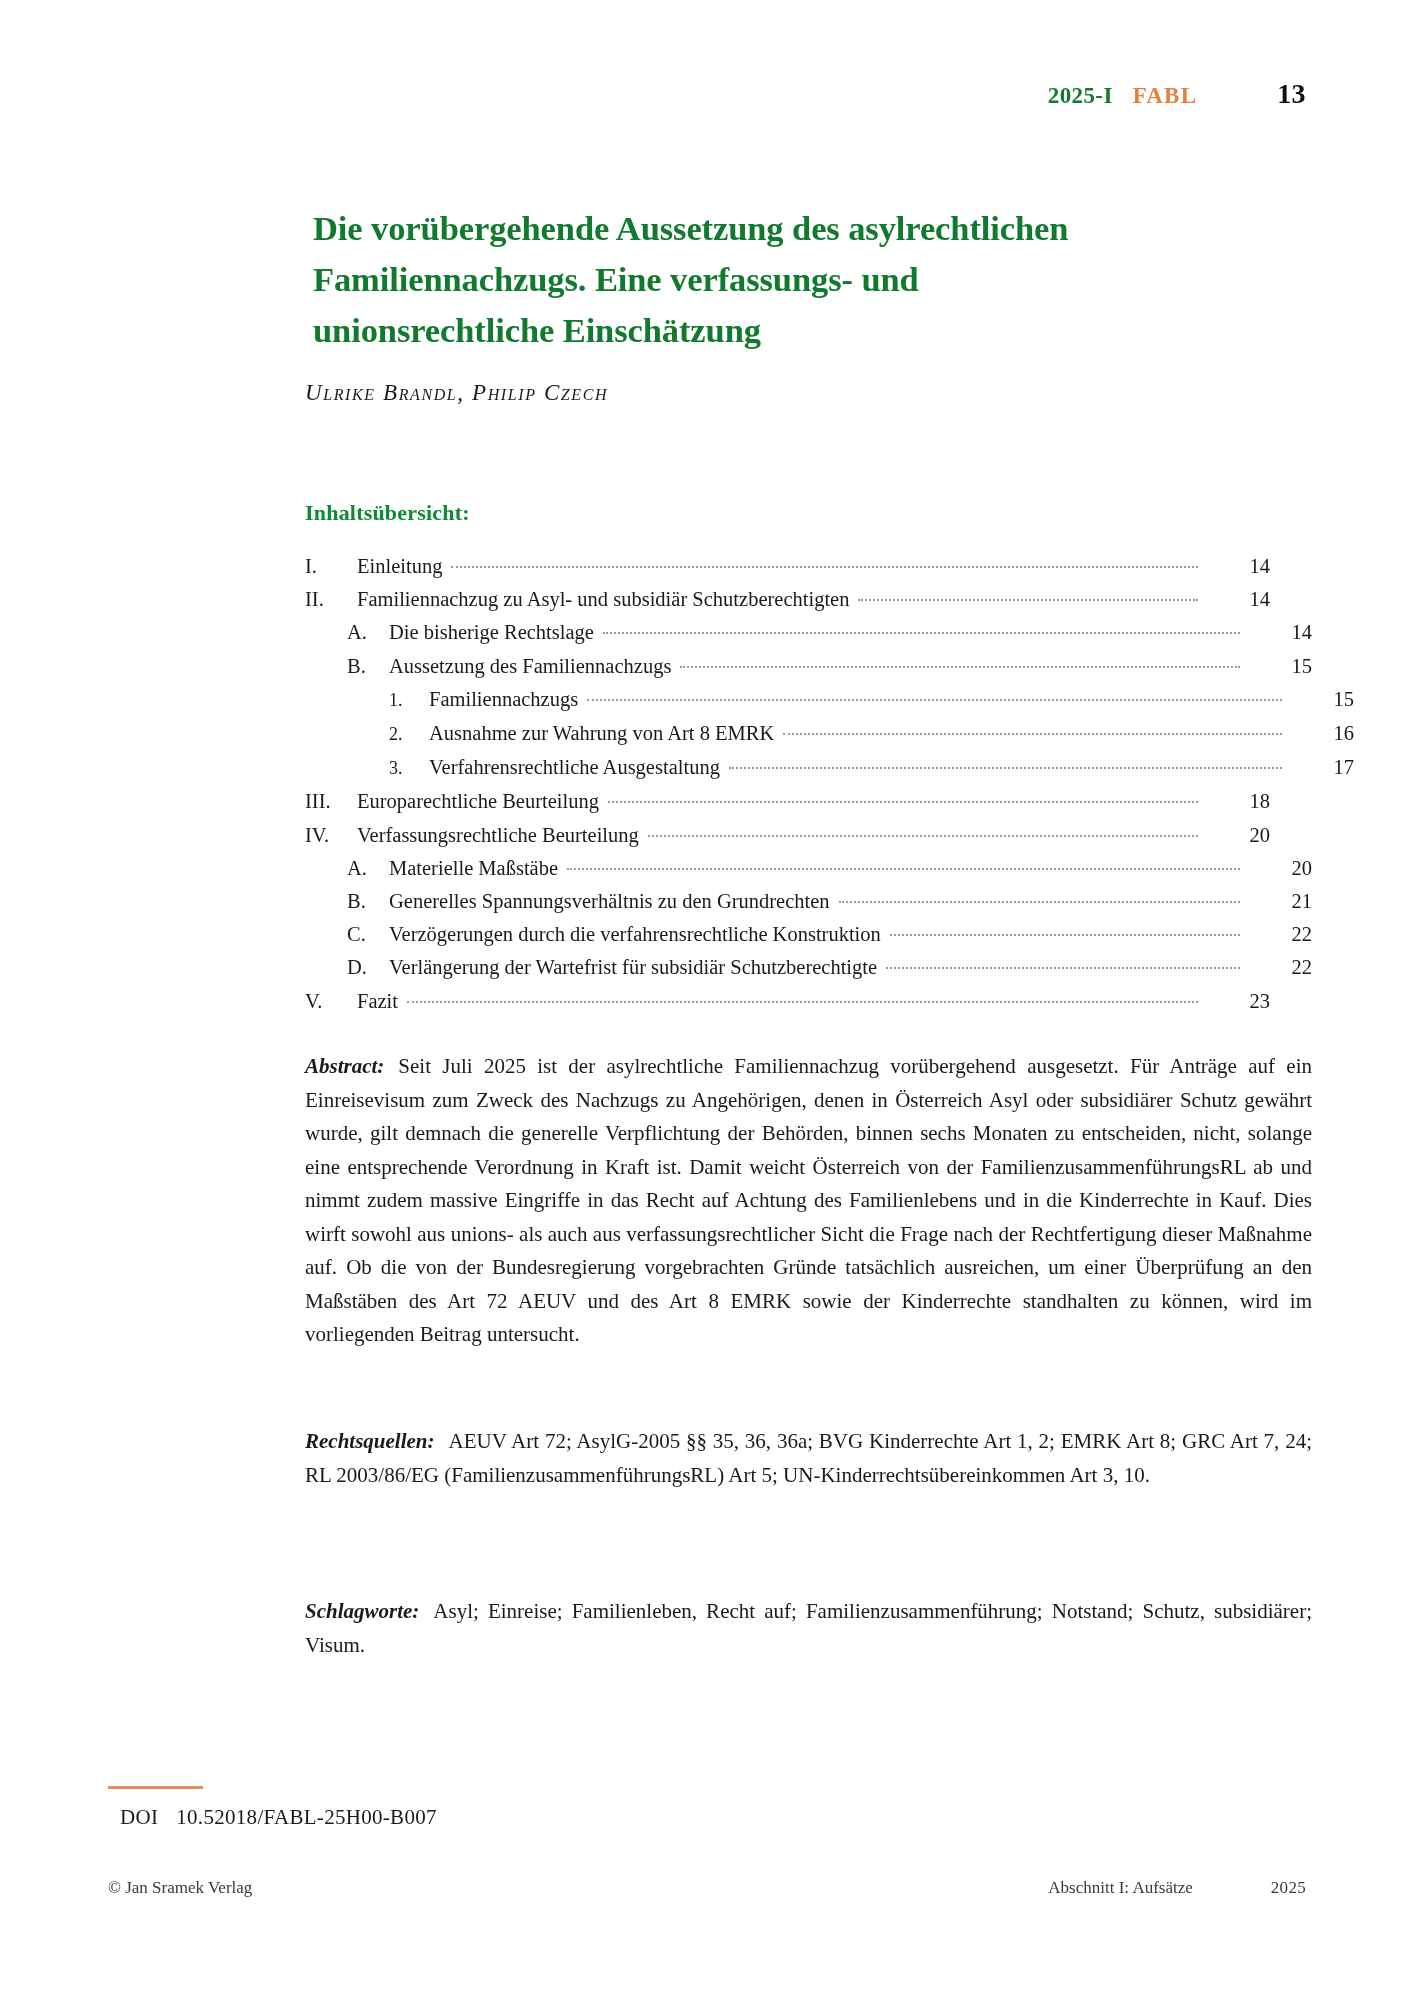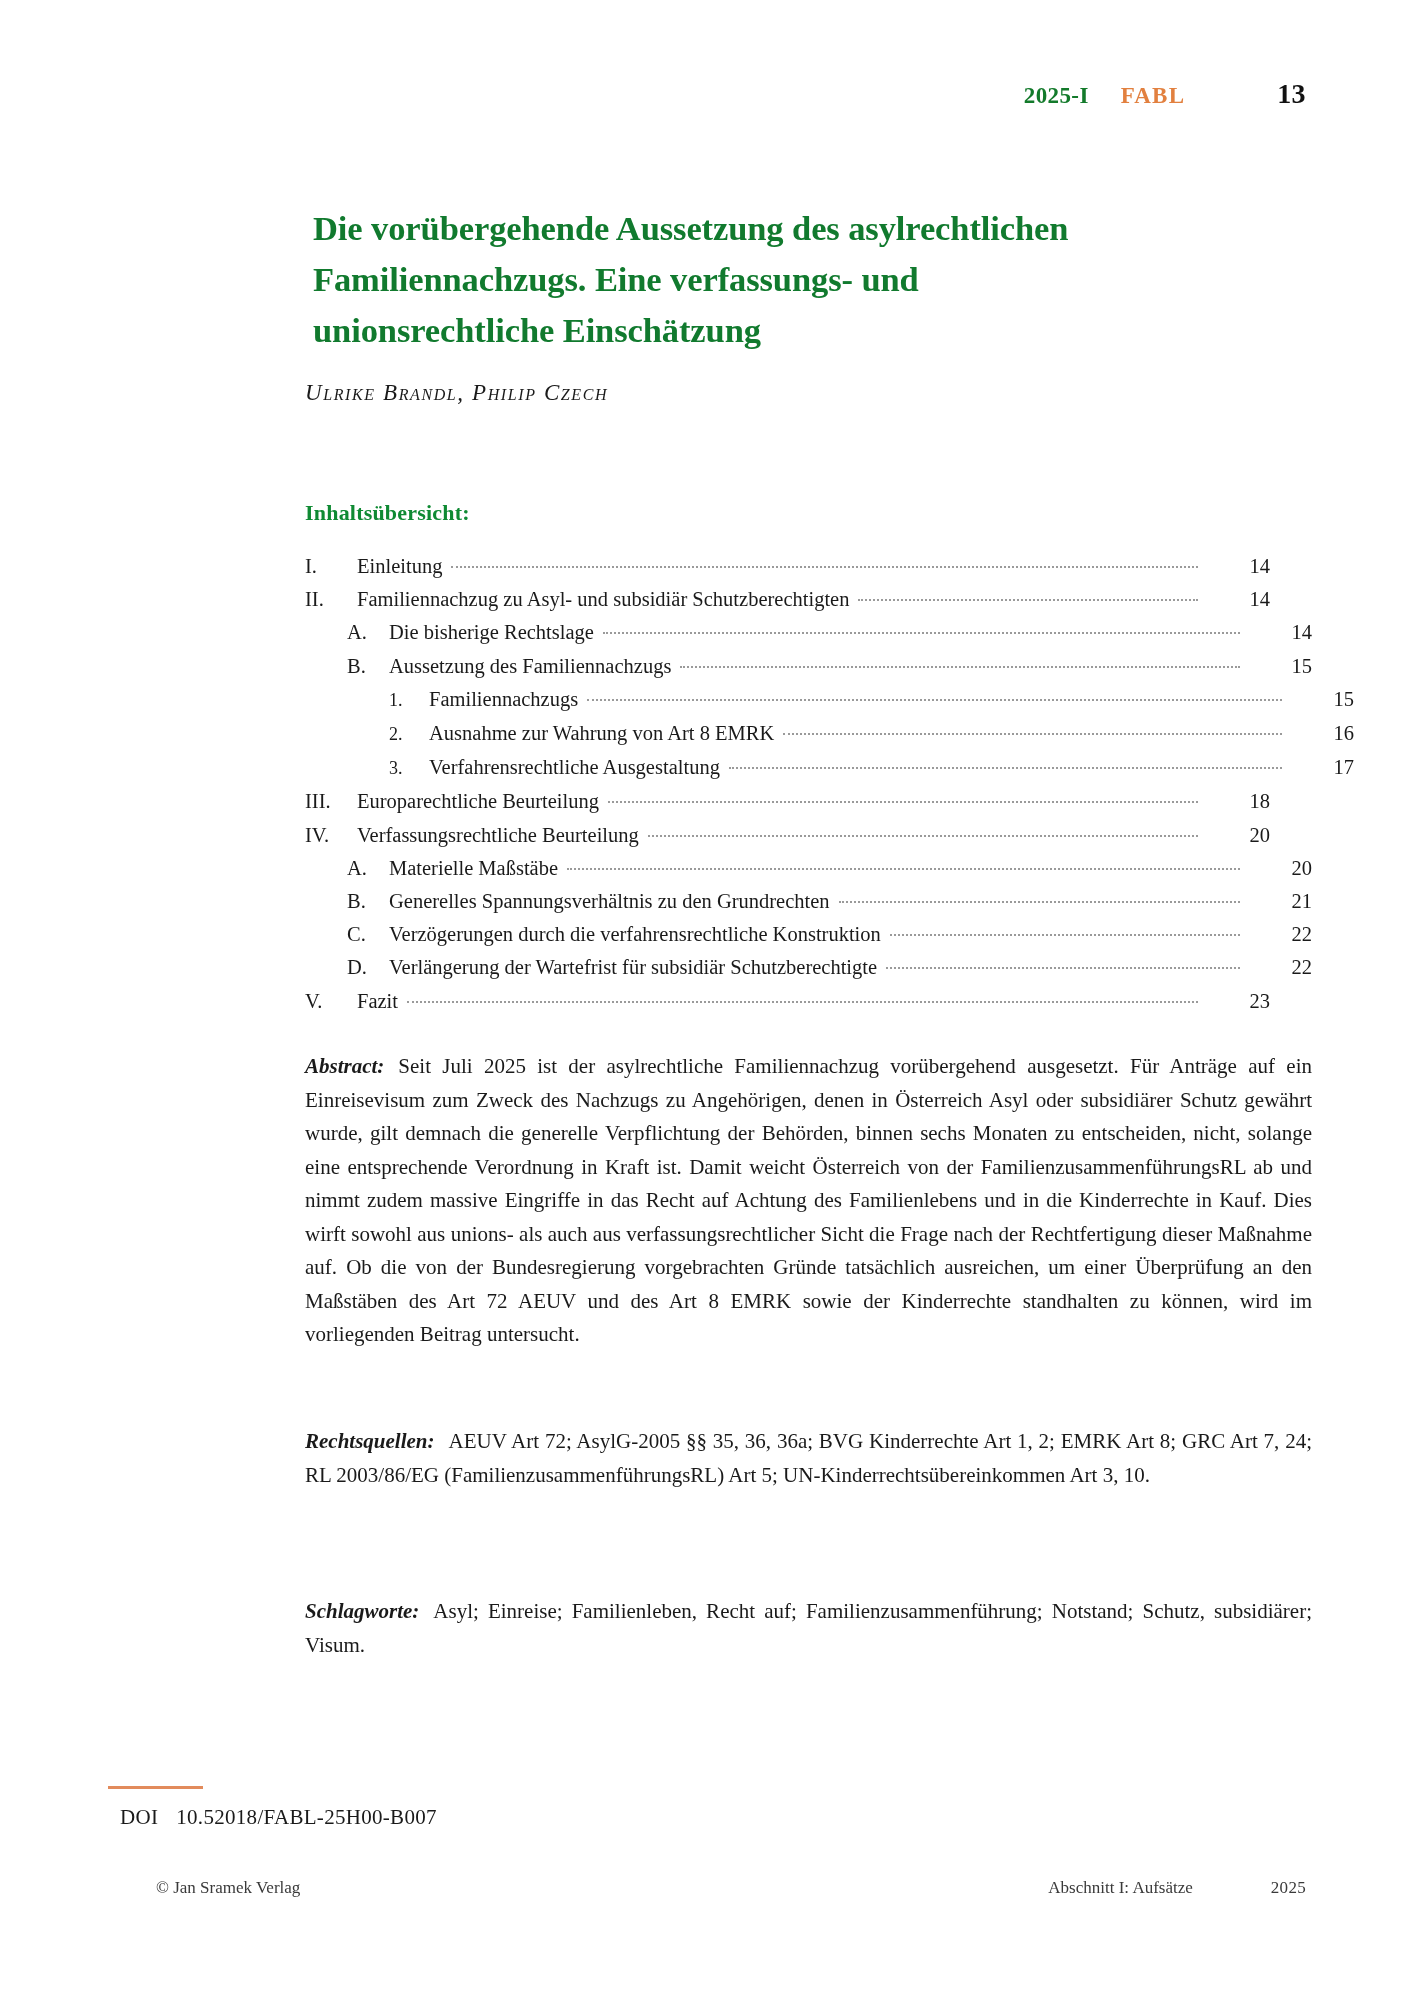--- a/index.html
+++ b/index.html
@@ -23,21 +23,21 @@
     height: 2000px;
   }
 
   
   .running-head {
     position: absolute;
     top: 78px;
     right: 108px;
     display: flex;
     align-items: baseline;
-    gap: 16px;
+    gap: 4px;
     font-size: 23px;
     font-weight: bold;
     letter-spacing: 0.4px;
   }
   .rh-issue {
     color: #137a2b;
     font-family: "Liberation Serif", serif;
   }
   .rh-journal {
     color: #e2803f;
@@ -172,21 +172,21 @@
   .footer {
     position: absolute;
     left: 108px;
     right: 108px;
     top: 1878px;
     display: flex;
     align-items: baseline;
     font-size: 17px;
     color: #3a3a3a;
   }
-  .footer-left { flex: 0 0 auto; margin-left: 48px; }
+  .footer-left { flex: 0 0 auto; }
   .footer-right {
     margin-left: auto;
     display: flex;
     align-items: baseline;
   }
   .footer-section { margin-right: 78px; }
   .footer-year { letter-spacing: 0.3px; }
 </style>
 </head>
 <body>

